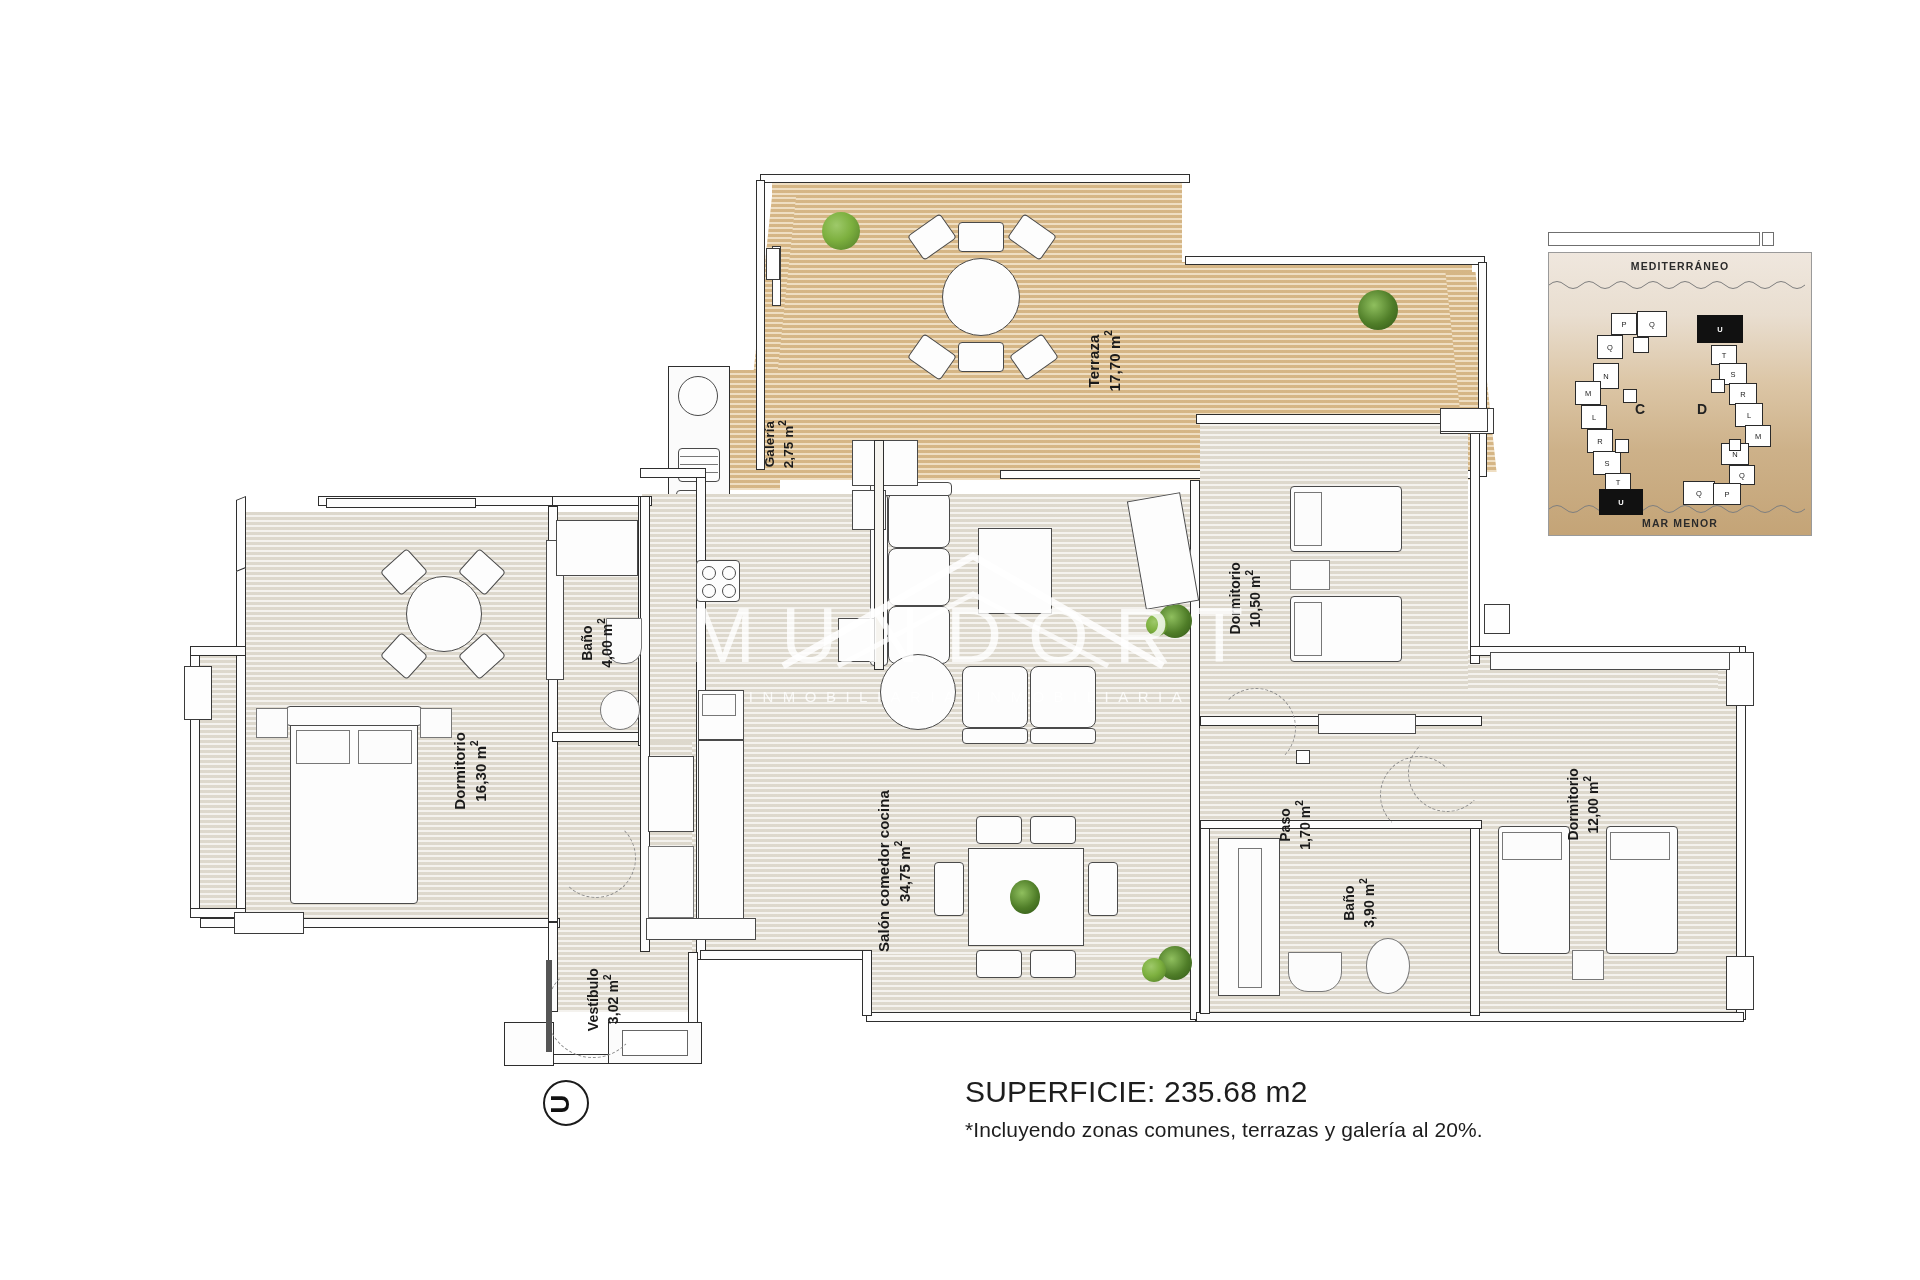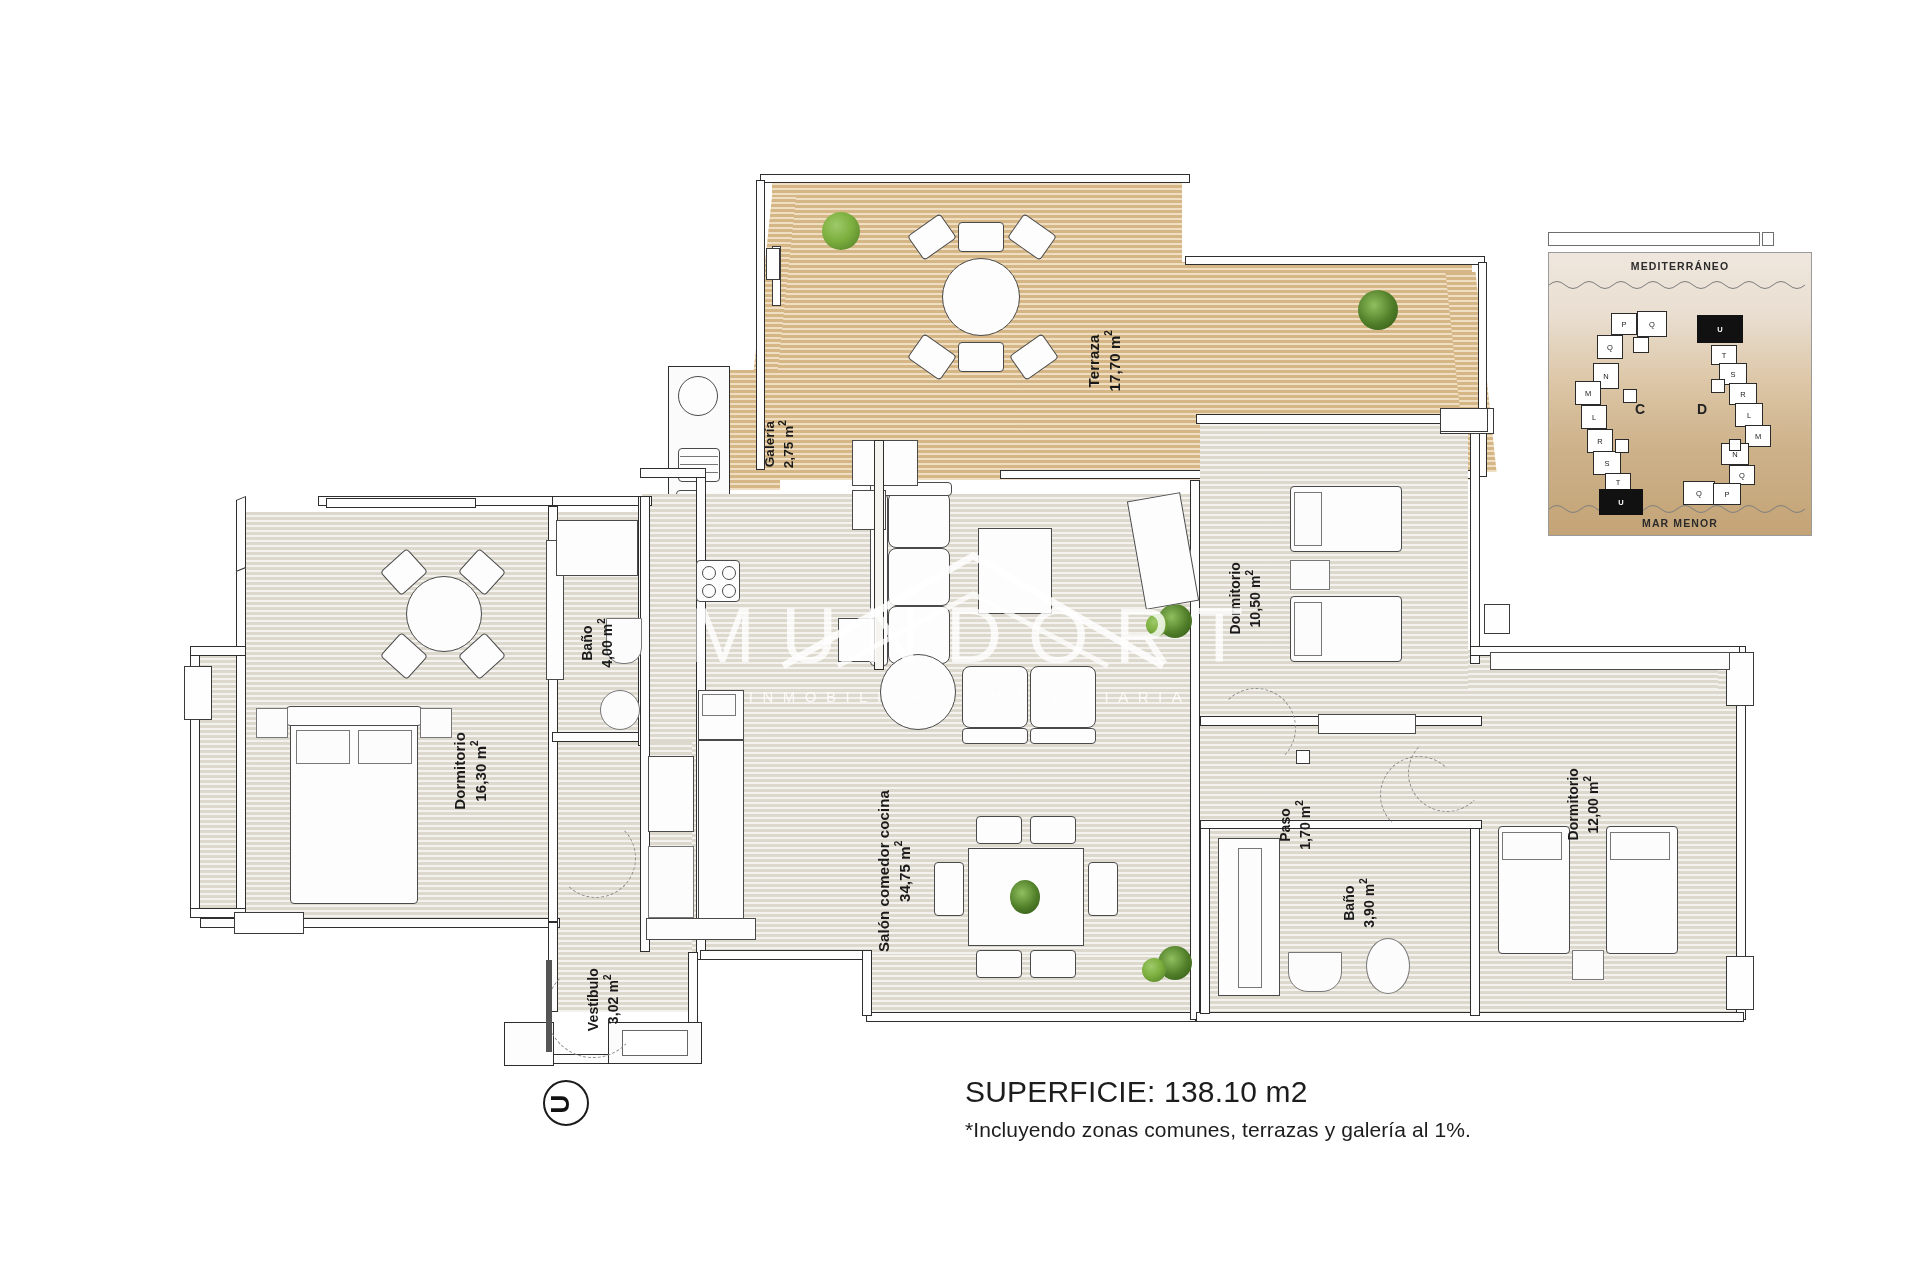--- a/index.html
+++ b/index.html
@@ -330,22 +330,22 @@
   <div id="watermark">
     <svg id="wm-roof" viewBox="0 0 390 120">
       <path d="M5 116 L195 6 L385 116" fill="none" stroke="rgba(255,255,255,0.85)" stroke-width="7"></path>
       <path d="M60 116 L195 44 L330 116" fill="none" stroke="rgba(255,255,255,0.75)" stroke-width="5"></path>
     </svg>
     <div id="wm-word">MUNDORT</div>
     <div id="wm-sub">INMOBILIARIA INMOBILIARIA</div>
   </div>
 
   <div id="caption">
-    <div id="cap-main">SUPERFICIE: 138.10 m2</div>
-    <div id="cap-sub">*Incluyendo zonas comunes, terrazas y galería al 1%.</div>
+    <div id="cap-main">SUPERFICIE: 235.68 m2</div>
+    <div id="cap-sub">*Incluyendo zonas comunes, terrazas y galería al 20%.</div>
   </div>
 
   <div id="inset-scalebar"></div>
   <div id="inset-scalebar2"></div>
   <div id="inset">
 
     <div class="inset-txt" style="top:7px;">MEDITERRÁNEO</div>
 
     <svg class="waves" style="top:24px;" viewBox="0 0 262 12" preserveAspectRatio="none">
       <path d="M0 8 Q8 1 16 8 T32 8 T48 8 T64 8 T80 8 T96 8 T112 8 T128 8 T144 8 T160 8 T176 8 T192 8 T208 8 T224 8 T240 8 T256 8" fill="none" stroke="#7f7f7f" stroke-width="1"></path>

